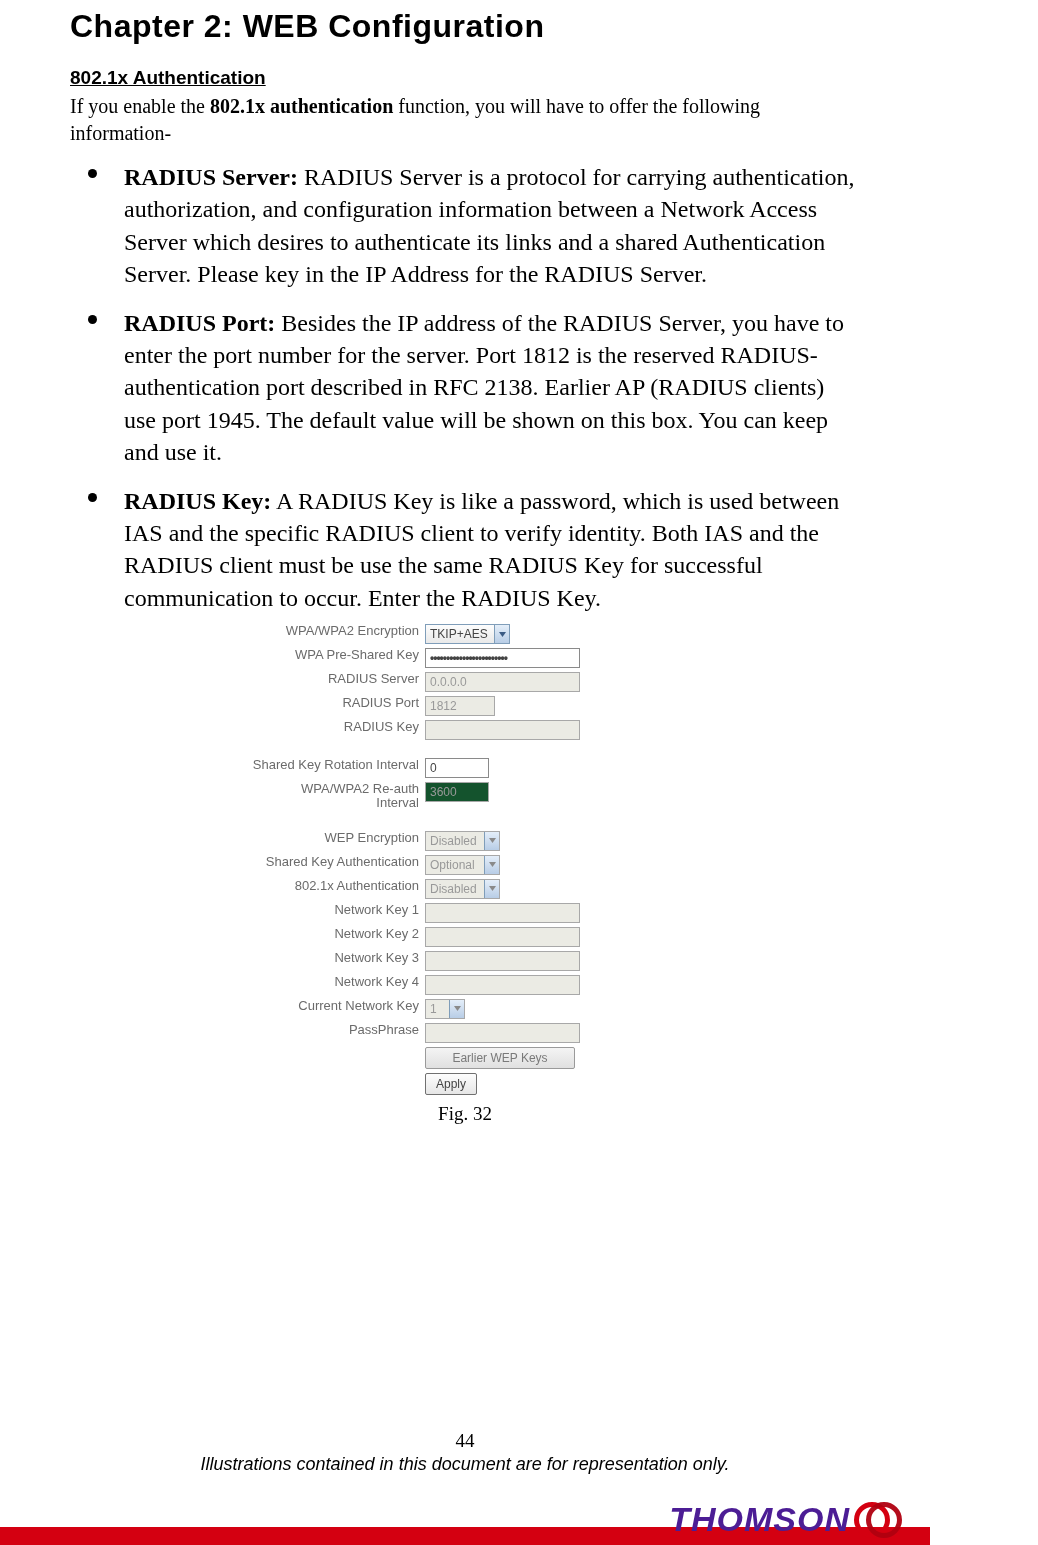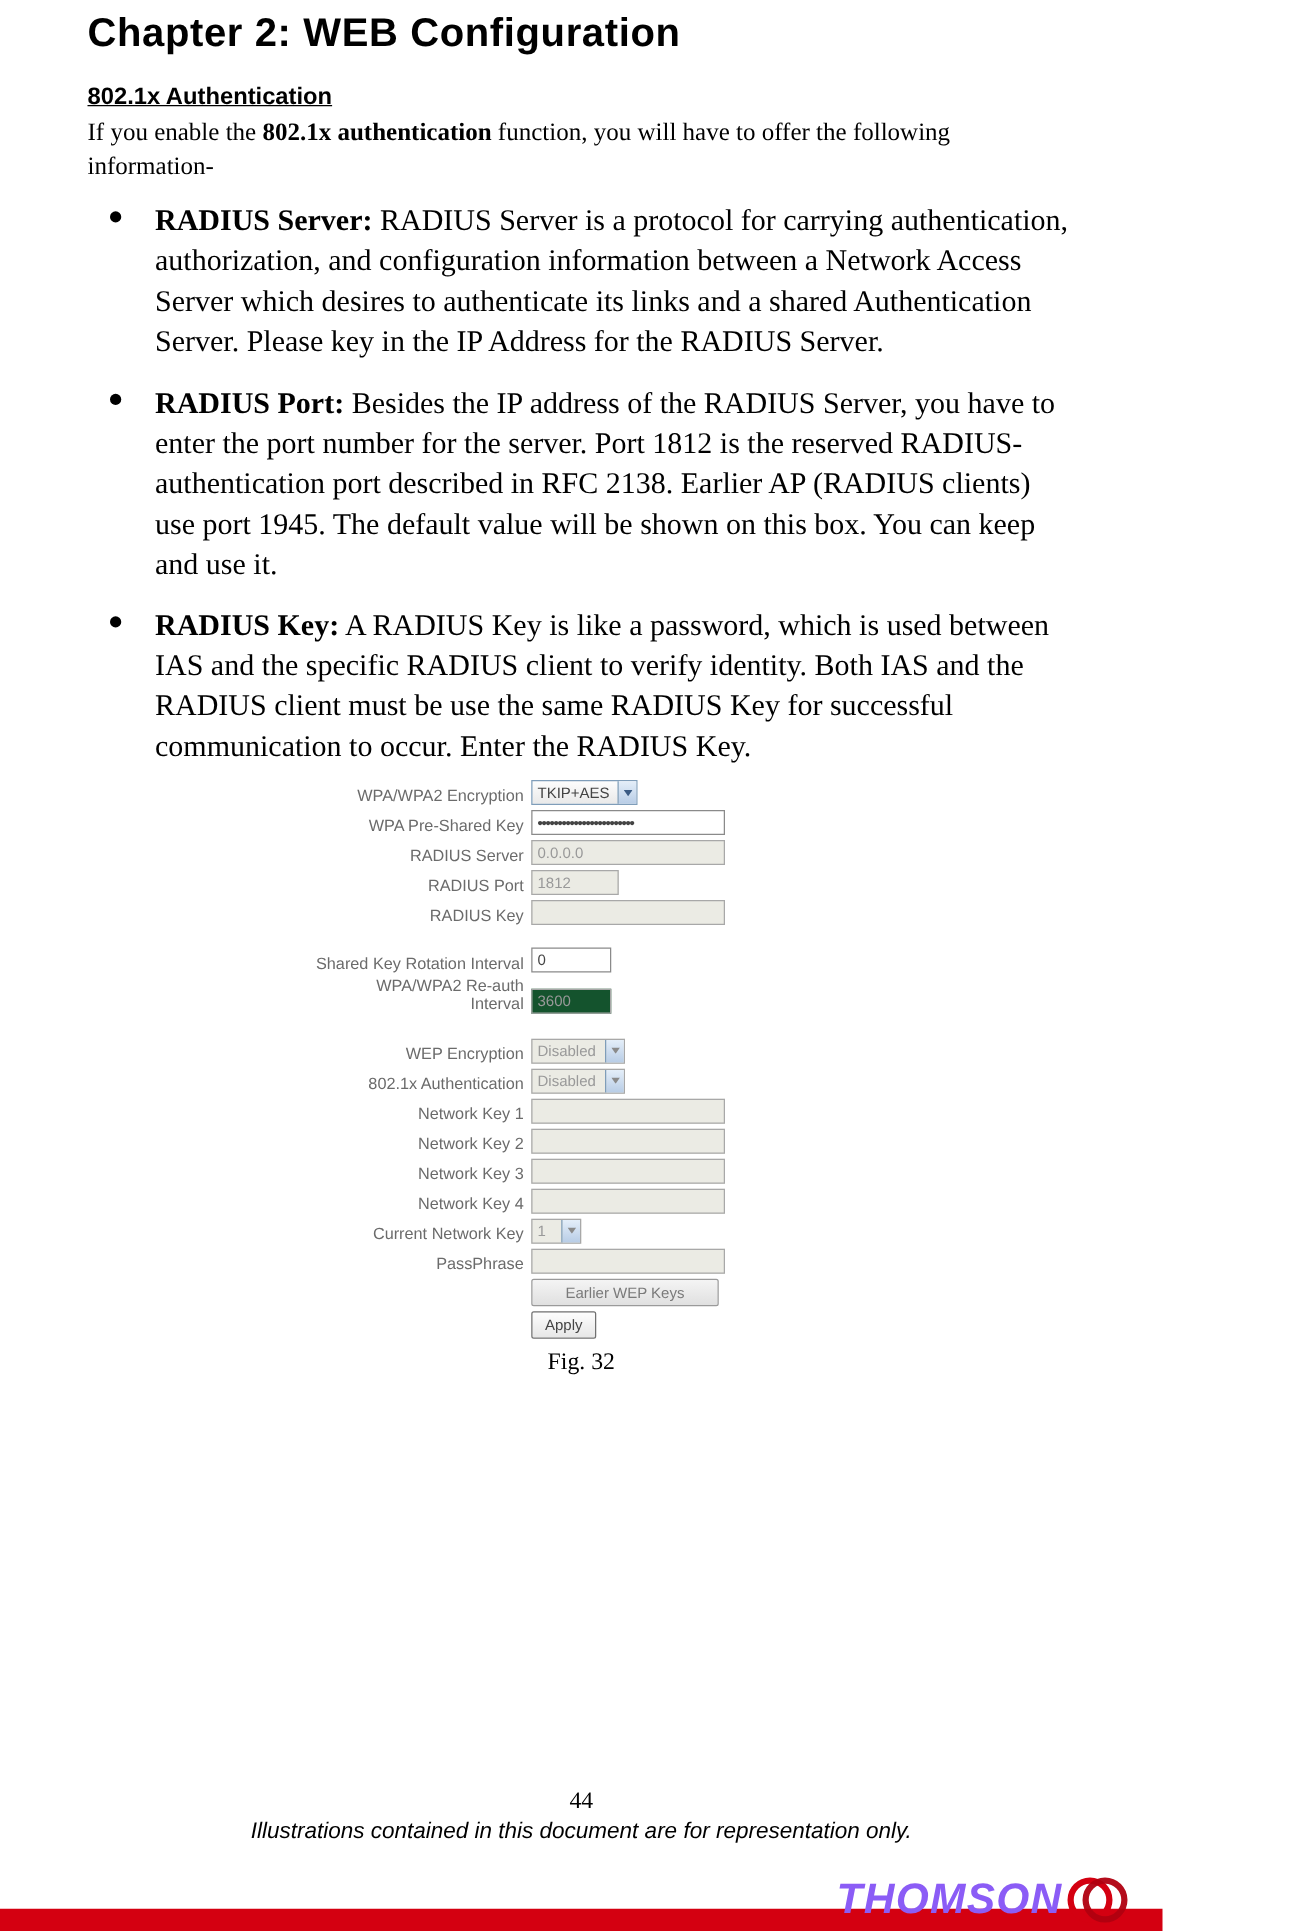--- a/index.html
+++ b/index.html
@@ -7,21 +7,21 @@
   .page { width: 930px; min-height: 1545px; position: relative; padding: 8px 70px 0 70px; }
   .chapter-title { font-family: "Trebuchet MS", "Lucida Sans", Arial, sans-serif; font-size: 32px; letter-spacing: 0.5px; margin-bottom: 22px; }
   .subheading { font-family: "Trebuchet MS", "Lucida Sans", Arial, sans-serif; font-size: 19px; font-weight: bold; text-decoration: underline; margin-bottom: 4px; }
   .intro { font-size: 20px; line-height: 1.35; margin-bottom: 14px; }
   .intro b { font-weight: bold; }
   ul.bullets { list-style: none; padding-left: 0; }
   ul.bullets > li { position: relative; padding-left: 54px; font-size: 24px; line-height: 1.35; margin-bottom: 16px; }
   ul.bullets > li .dot { position: absolute; left: 18px; top: 8px; width: 9px; height: 9px; border-radius: 50%; background: #000; }
   ul.bullets > li b.term { font-weight: bold; }
   .config-panel { width: 540px; margin: 10px auto 6px auto; font-family: Arial, Helvetica, sans-serif; font-size: 13px; color: #444; }
-  .cfg-row { display: flex; align-items: flex-end; margin-bottom: 4px; }
+  .cfg-row { display: flex; align-items: flex-start; margin-bottom: 4px; }
   .cfg-label { width: 230px; text-align: right; padding-right: 6px; color: #6b6b6b; font-size: 13px; line-height: 1.1; }
   .cfg-label.two { line-height: 1.1; }
   .cfg-input, .cfg-select { height: 20px; border: 1px solid #8a8a8a; background: #fff; font-family: Arial, sans-serif; font-size: 12px; padding: 0 4px; }
   .cfg-select { background: linear-gradient(#fdfdfd,#e9e9e9); border:1px solid #7f9db9; position: relative; display:inline-flex; align-items:center; padding-right:16px; }
   .cfg-select .sel-arrow { position:absolute; right:0; top:0; bottom:0; width:15px; background:linear-gradient(#e4eef9,#b8cde6); border-left:1px solid #7f9db9; display:flex; align-items:center; justify-content:center; }
   .cfg-select .sel-arrow svg { width:7px; height:5px; }
   .cfg-input[disabled], .cfg-select[disabled] { background:#ebebe4; color:#888; border-color:#a8a8a8; }
   .cfg-input { display:inline-flex; align-items:center; }
   .w1 { width: 85px; } .w2 { width: 155px; } .w3 { width: 70px; } .w4 { width: 40px; } .w5 { width: 75px; } .w6 { width: 64px; }
   .pwdots { letter-spacing: -1px; font-weight: bold; font-size:12px; display:inline-block; line-height:1; }
@@ -29,21 +29,21 @@
   .btn.gen { border-color:#9a9a9a; color:#7a7a7a; background:linear-gradient(#f4f4f4,#e0e0e0); width:150px; }
   .apply-row { padding-left: 230px; margin-top:4px; }
   .gen-row { padding-left:230px; margin-top:2px; }
   .fig-caption { text-align:center; font-size:19px; margin-top:8px; font-family: "Times New Roman", serif; }
   .footer-area { position:absolute; left:0; right:0; bottom:0; }
   .page-num { text-align:center; font-size:19px; font-family:"Times New Roman", serif; margin-bottom:2px; }
   .footer-note { text-align:center; font-style:italic; font-family:"Trebuchet MS","Lucida Sans",Arial,sans-serif; font-size:18px; margin-bottom:10px; }
   .brand-bar { position:relative; height:60px; display:flex; align-items:flex-end; }
   .red-line { height:18px; background:#d40011; width:100%; }
   .brand-logo { position:absolute; right:30px; bottom:6px; display:flex; align-items:center; }
-  .brand-word { font-family: Arial, Helvetica, sans-serif; font-weight:900; font-size:34px; letter-spacing:1px; color:#8b5cf6; font-style:italic; }
+  .brand-word { font-family: Arial, Helvetica, sans-serif; font-weight:900; font-size:34px; letter-spacing:1px; color:#4c1d95; font-style:italic; }
   .brand-ring { width:44px; height:34px; margin-left:6px; position:relative; }
   .brand-ring::before { content:""; position:absolute; width:26px; height:26px; border:5px solid #d40011; border-radius:50%; left:-2px; top:-1px; }
   .brand-ring::after { content:""; position:absolute; width:26px; height:26px; border:5px solid #b00010; border-radius:50%; left:10px; top:-1px; opacity:0.95; }
 </style>
 </head>
 <body>
 
 <div class="page">
   <h1 class="chapter-title">Chapter 2: WEB Configuration</h1>
 
@@ -130,20 +130,31 @@
       <div class="cfg-select w5" disabled="" style="background:#ebebe4;color:#999;">
         <span>Disabled</span>
         <span class="sel-arrow">
             <svg viewBox="0 0 7 5">
               <path d="M0 0 L7 0 L3.5 5 Z" fill="#8a8a8a"></path>
             </svg>
           </span>
       </div>
     </div>
     <div class="cfg-row">
+      <div class="cfg-label">Shared Key Authentication</div>
+      <div class="cfg-select w5" disabled="" style="background:#ebebe4;color:#999;">
+        <span>Optional</span>
+        <span class="sel-arrow">
+            <svg viewBox="0 0 7 5">
+              <path d="M0 0 L7 0 L3.5 5 Z" fill="#8a8a8a"></path>
+            </svg>
+          </span>
+      </div>
+    </div>
+    <div class="cfg-row">
       <div class="cfg-label">802.1x Authentication</div>
       <div class="cfg-select w5" disabled="" style="background:#ebebe4;color:#999;">
         <span>Disabled</span>
         <span class="sel-arrow">
             <svg viewBox="0 0 7 5">
               <path d="M0 0 L7 0 L3.5 5 Z" fill="#8a8a8a"></path>
             </svg>
           </span>
       </div>
     </div>

